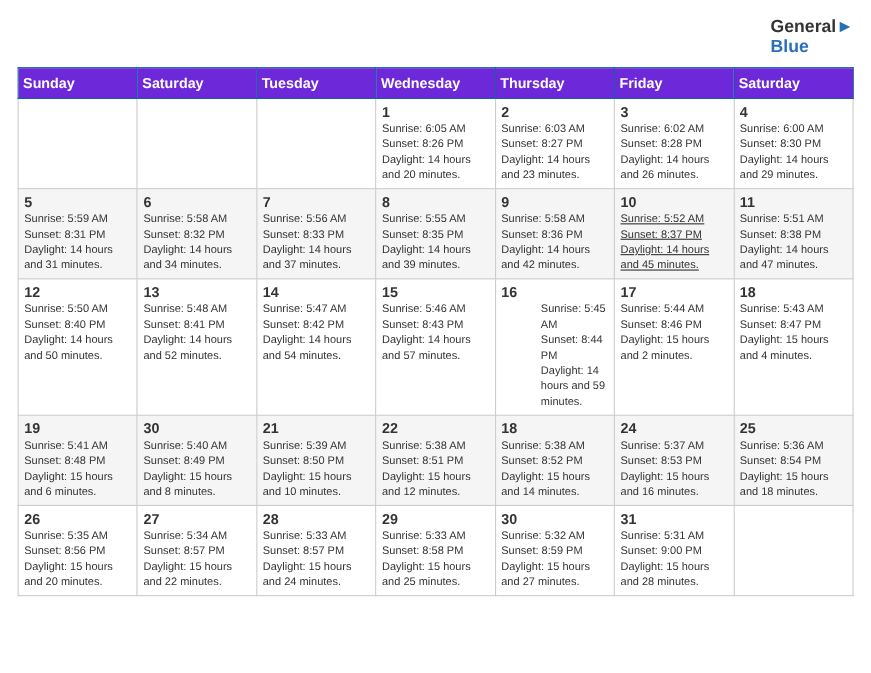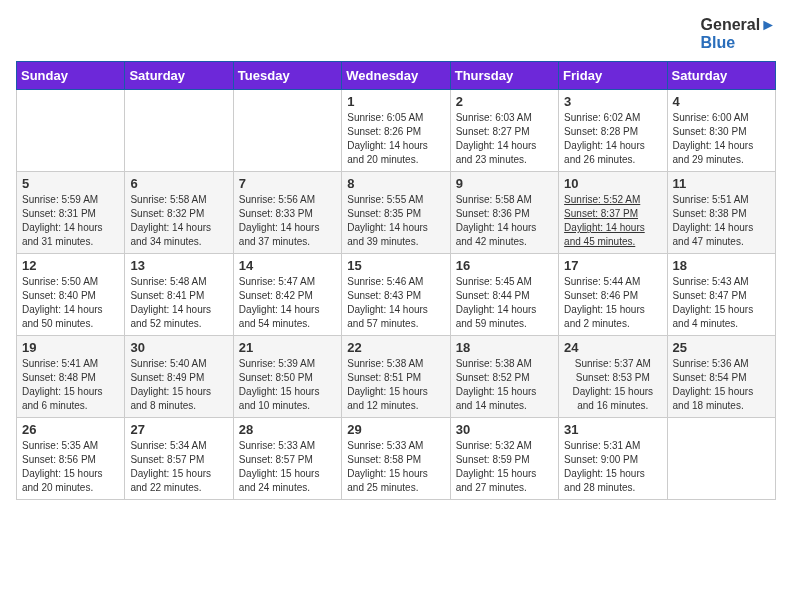--- a/index.html
+++ b/index.html
@@ -197,21 +197,21 @@
 Daylight: 14 hours and 54 minutes.</div>
         </td>
         <td>
           <div class="day-number">15</div>
           <div class="day-info" style="white-space: pre-line;">Sunrise: 5:46 AM
 Sunset: 8:43 PM
 Daylight: 14 hours and 57 minutes.</div>
         </td>
         <td>
           <div class="day-number">16</div>
-          <div class="day-info" style="white-space: pre-line;">Sunrise: 5:45 AM
+          <div class="day-info" style="white-space: pre-line; margin-left: 36px;">Sunrise: 5:45 AM
 Sunset: 8:44 PM
 Daylight: 14 hours and 59 minutes.</div>
         </td>
         <td>
           <div class="day-number">17</div>
           <div class="day-info" style="white-space: pre-line;">Sunrise: 5:44 AM
 Sunset: 8:46 PM
 Daylight: 15 hours and 2 minutes.</div>
         </td>
         <td>
@@ -247,21 +247,21 @@
 Daylight: 15 hours and 12 minutes.</div>
         </td>
         <td>
           <div class="day-number">18</div>
           <div class="day-info" style="white-space: pre-line;">Sunrise: 5:38 AM
 Sunset: 8:52 PM
 Daylight: 15 hours and 14 minutes.</div>
         </td>
         <td>
           <div class="day-number">24</div>
-          <div class="day-info" style="white-space: pre-line; text-align: center;">Sunrise: 5:37 AM
+          <div class="day-info" style="white-space: pre-line;">Sunrise: 5:37 AM
 Sunset: 8:53 PM
 Daylight: 15 hours and 16 minutes.</div>
         </td>
         <td>
           <div class="day-number">25</div>
           <div class="day-info" style="white-space: pre-line;">Sunrise: 5:36 AM
 Sunset: 8:54 PM
 Daylight: 15 hours and 18 minutes.</div>
         </td>
       </tr>

